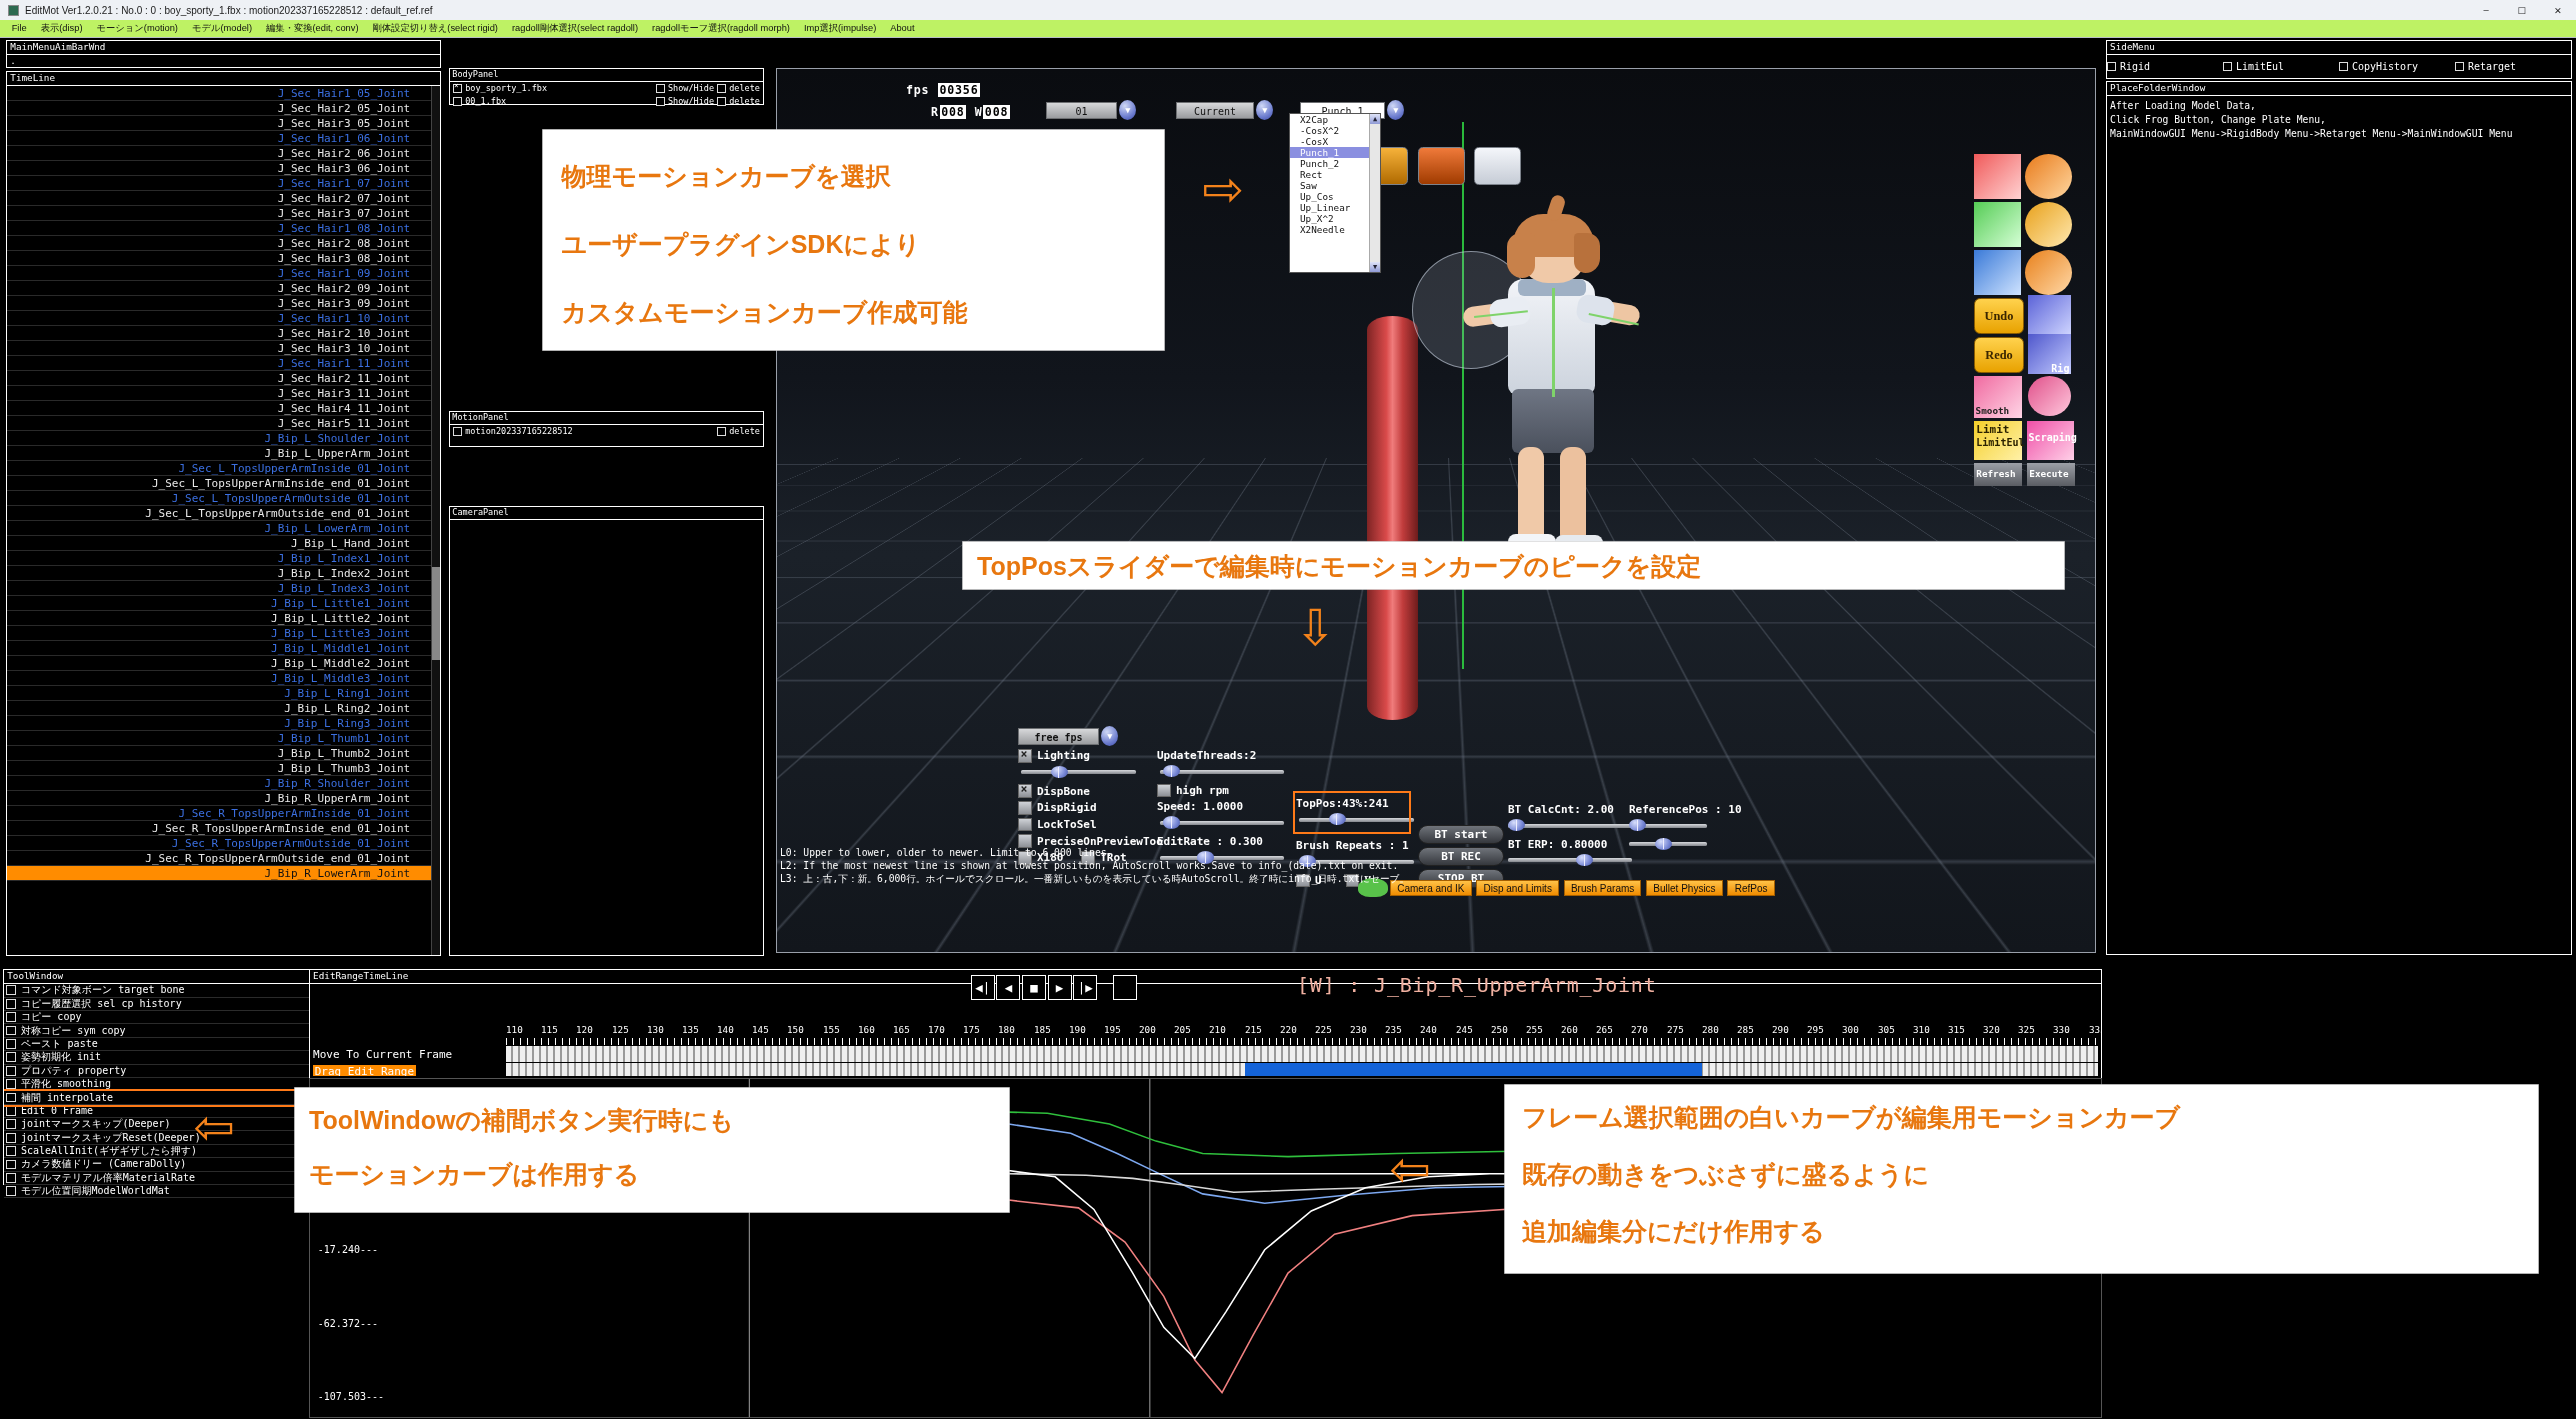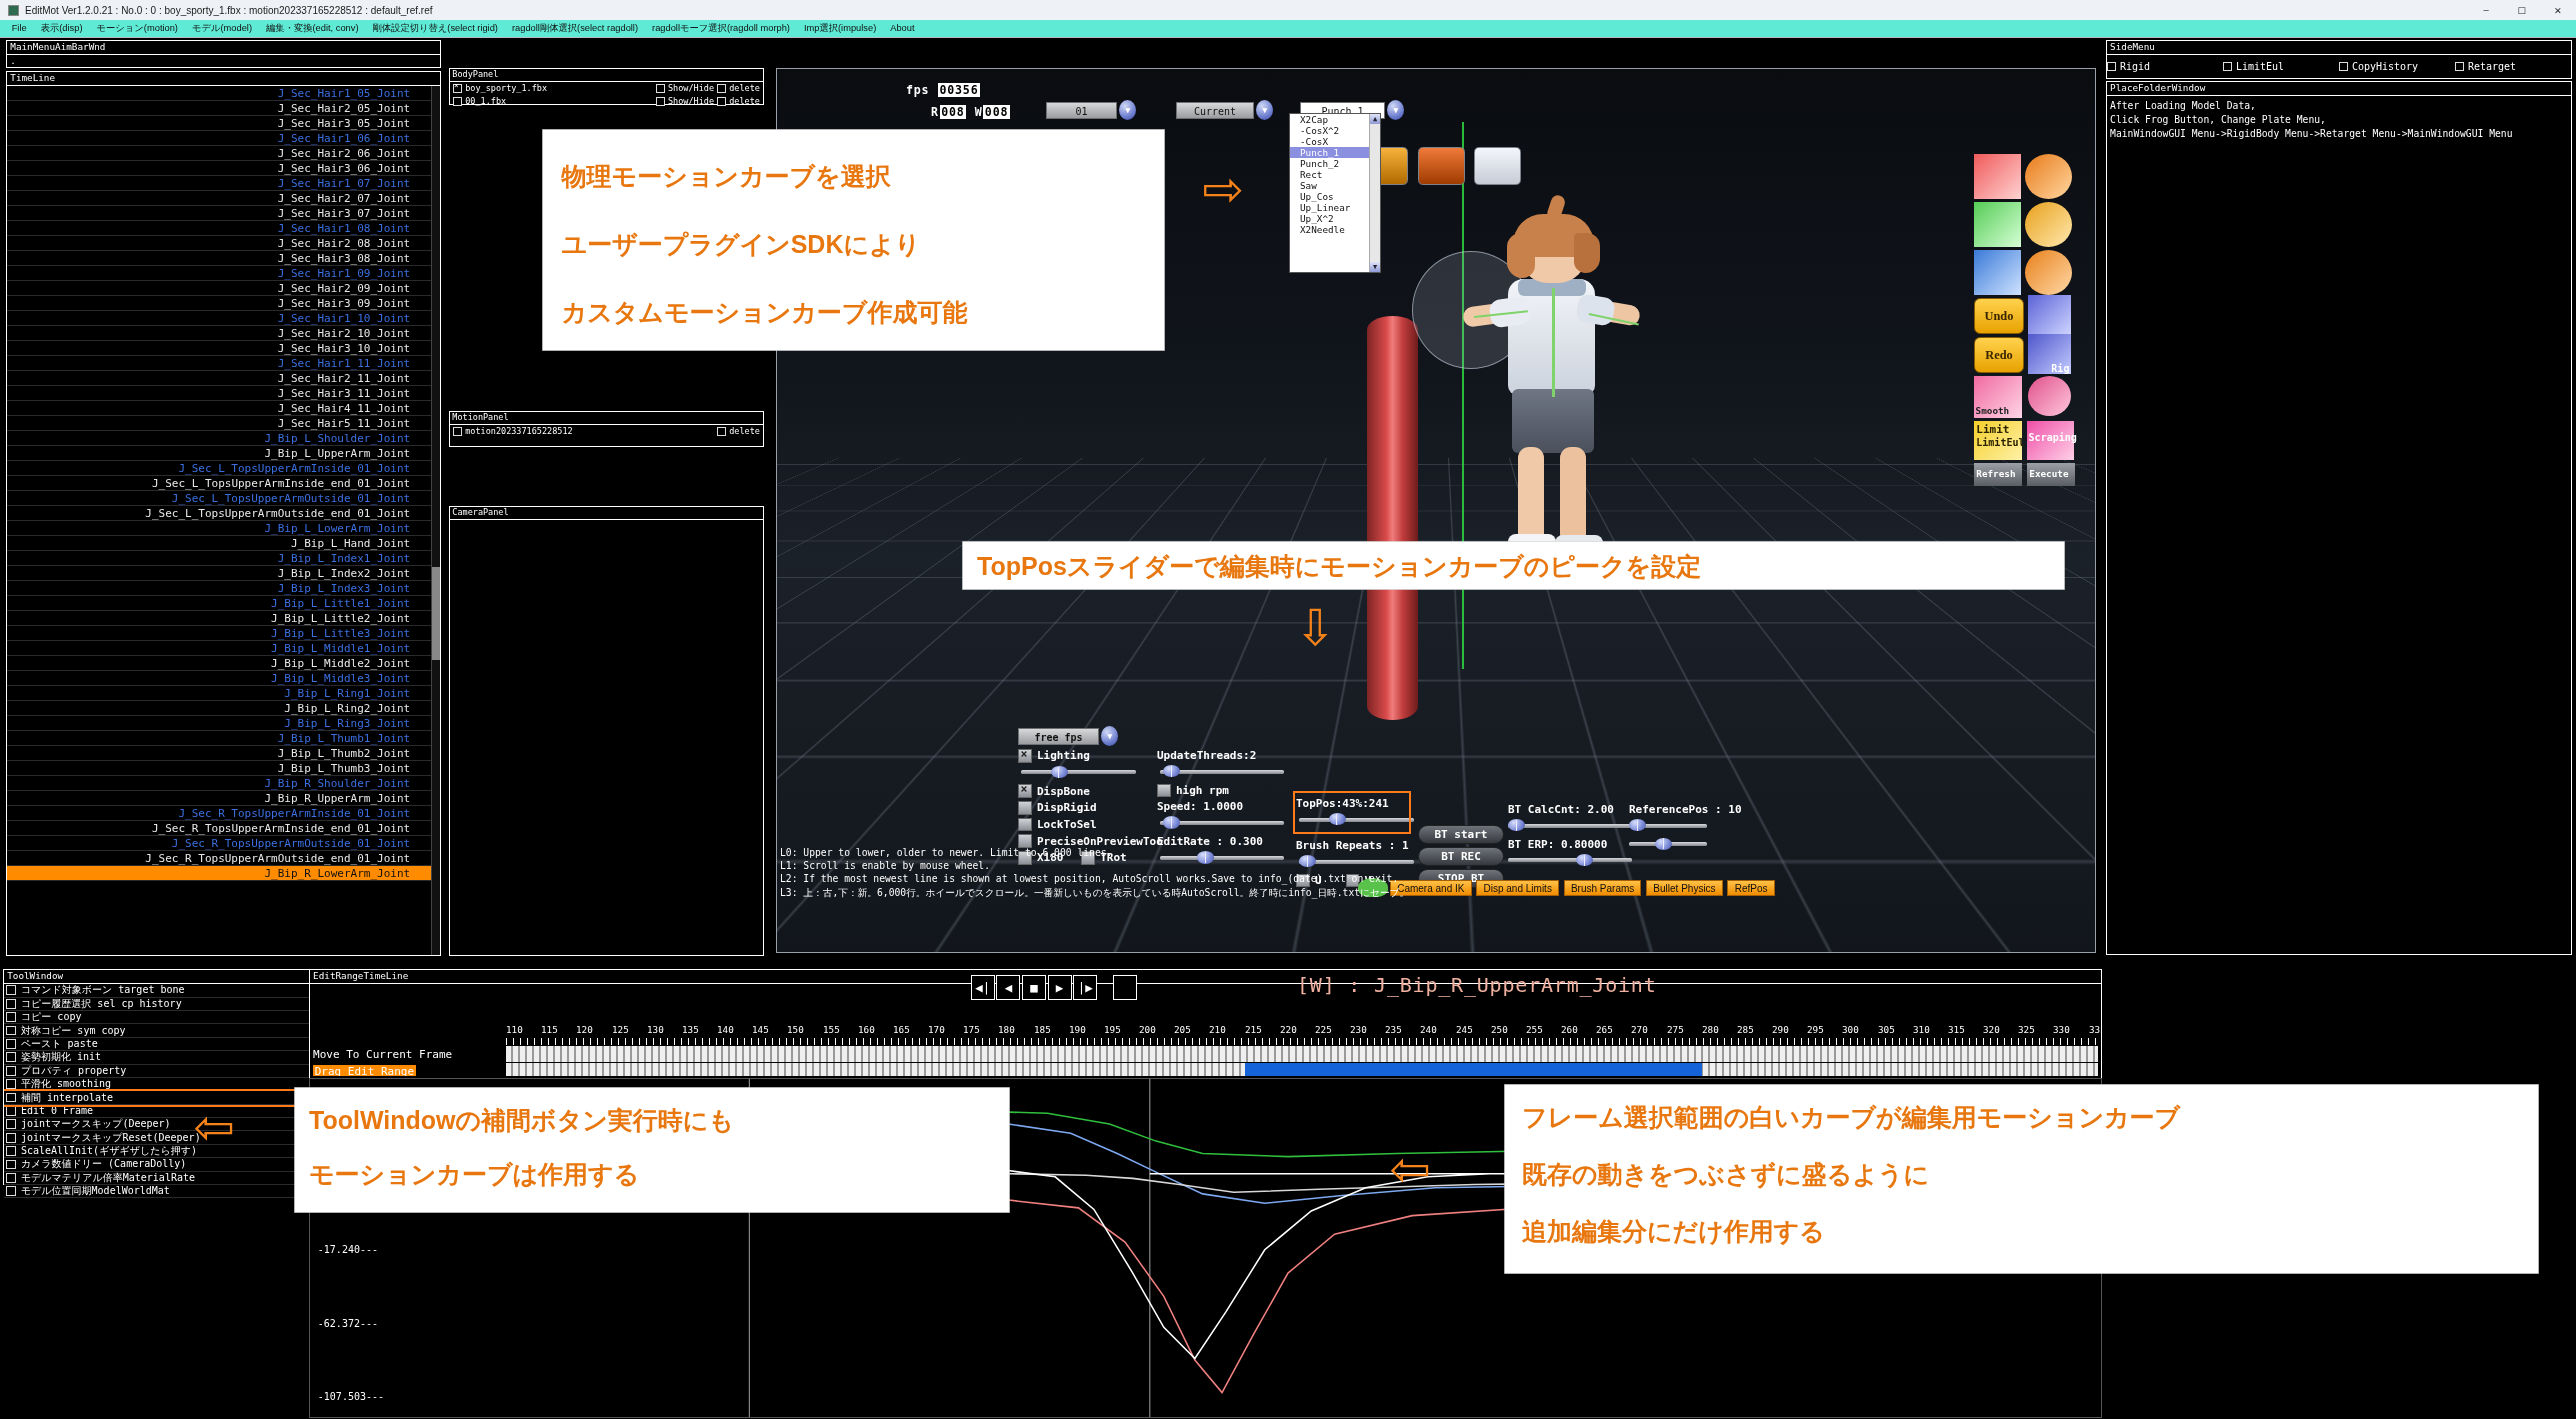--- a/index.html
+++ b/index.html
@@ -10,21 +10,21 @@
   .titlebar{position:absolute;left:0;top:0;width:2576px;height:20px;background:#eef1f5;
     display:flex;align-items:center;border-bottom:0.8px solid #c8ccd2;}
   .tb-icon{width:11px;height:11px;margin-left:7.8px;margin-right:6.2px;background:#2d6a4f;
     border:0.8px solid #888;box-sizing:border-box;}
   .tb-title{font-family:"Liberation Sans",sans-serif;font-size:10px;color:#1a1a1a;}
   .tb-btns{margin-left:auto;display:flex;height:20px;}
   .tb-btn{width:36px;height:20px;display:flex;align-items:center;justify-content:center;
     font-family:"Liberation Sans",sans-serif;font-size:9.3px;color:#222;}
 
   
-  .menubar{position:absolute;left:0;top:20px;width:2576px;height:17px;background:#5eead4;
+  .menubar{position:absolute;left:0;top:20px;width:2576px;height:17px;background:#bef264;
     display:flex;align-items:flex-start;border-bottom:0.8px solid #b9bec6;}
   .menuitem{font-family:"Liberation Sans",sans-serif;font-size:9.3px;color:#101010;
     padding:0 7px;white-space:nowrap;line-height:17px;}
   .menuitem:first-child{margin-left:4.7px;}
 
   
   .win{position:absolute;background:#000;border:1.6px solid #fff;box-sizing:border-box;}
   .win-cap{height:13.2px;background:#000;color:#fff;font-size:9.3px;line-height:12.4px;
     padding-left:3.1px;border-bottom:1.6px solid #fff;position:relative;white-space:nowrap;overflow:hidden;}
   .win-body{position:relative;overflow:hidden;}
@@ -523,21 +523,20 @@
         <div class="tabbtn">Camera and IK</div>
         <div class="tabbtn">Disp and Limits</div>
         <div class="tabbtn">Brush Params</div>
         <div class="tabbtn">Bullet Physics</div>
         <div class="tabbtn">RefPos</div>
       </div>
   </div>
 
   <div class="logbox" id="logbox">
       <div>L0: Upper to lower, older to newer. Limit to 6,000 lines.</div>
-      <div>L1: Scroll is enable by mouse wheel.</div>
       <div>L2: If the most newest line is shown at lowest position, AutoScroll works.Save to info_(date).txt on exit.</div>
       <div>L3: 上：古,下：新。6,000行。ホイールでスクロール。一番新しいものを表示している時AutoScroll。終了時にinfo_日時.txtにセーブ。</div>
     </div>
 
   <div class="win sidemenu">
     <div class="win-cap">SideMenu</div>
     <div class="win-body sm-row" id="sidemenu-row">
         <div class="sm-item">
           <span class="ckb"></span>
           <span>Rigid</span>

